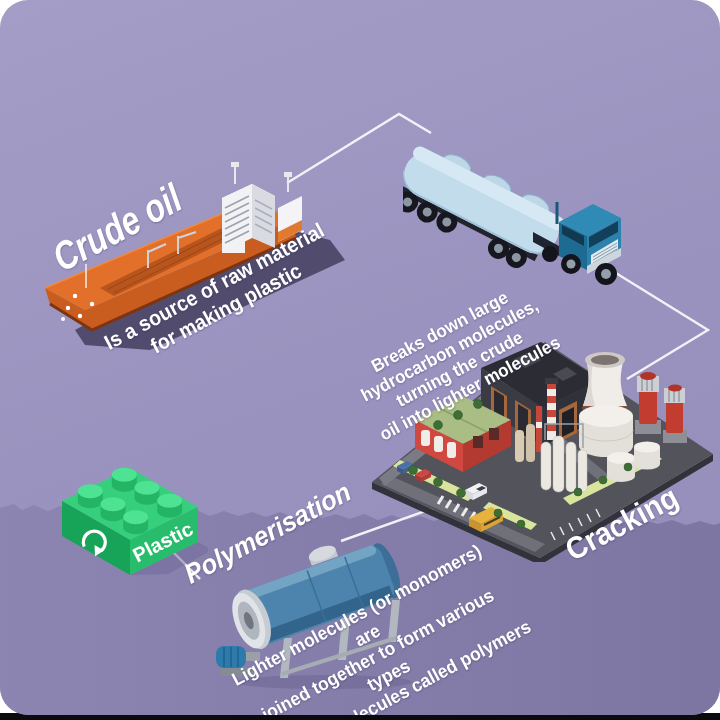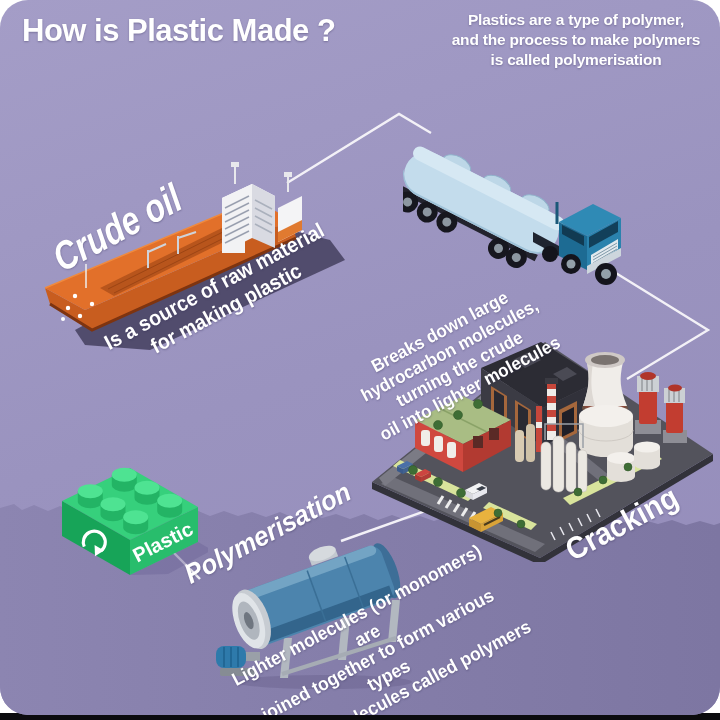--- a/index.html
+++ b/index.html
@@ -367,27 +367,21 @@
       <rect x="28" y="6" width="16" height="9" fill="#9aa0a8"></rect>
       <rect x="0" y="0" width="30" height="22" rx="8" fill="#2e7aab"></rect>
       <g stroke="#1e628e" stroke-width="1.5">
           <line x1="8" y1="1" x2="8" y2="21"></line>
           <line x1="15" y1="1" x2="15" y2="21"></line>
           <line x1="22" y1="1" x2="22" y2="21"></line>
         </g>
     </g>
   </svg>
 
-  <div class="txt title">How is Plastic Made ?</div>
-
-  <div class="txt intro">
-    <div>Plastics are a type of polymer,</div>
-    <div>and the process to make polymers</div>
-    <div>is called polymerisation</div>
-  </div>
+
 
   <div class="txt crude-label">Crude oil</div>
 
   <div class="txt rotc ship-caption">
     <div>Is a source of raw material</div>
     <div>for making plastic</div>
   </div>
 
   <div class="txt rotc truck-caption">
     <div>Breaks down large</div>

